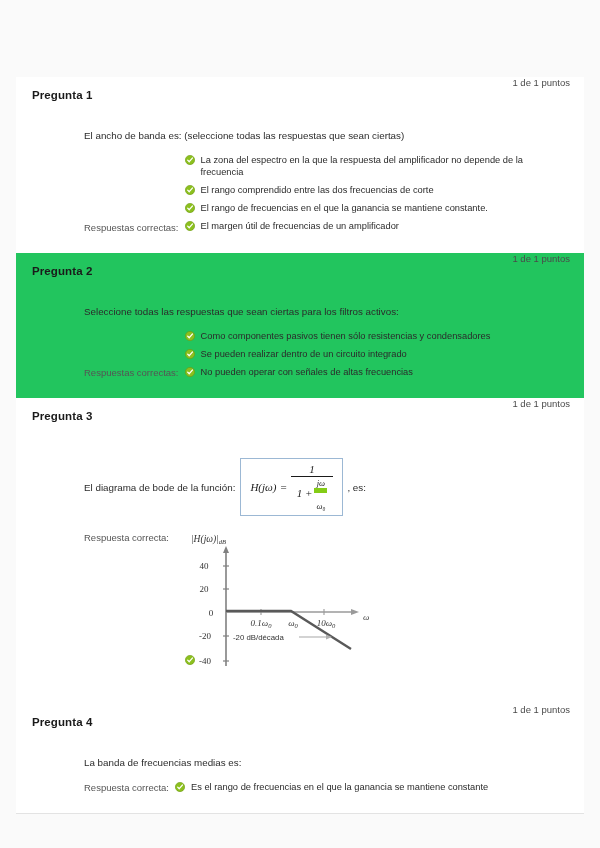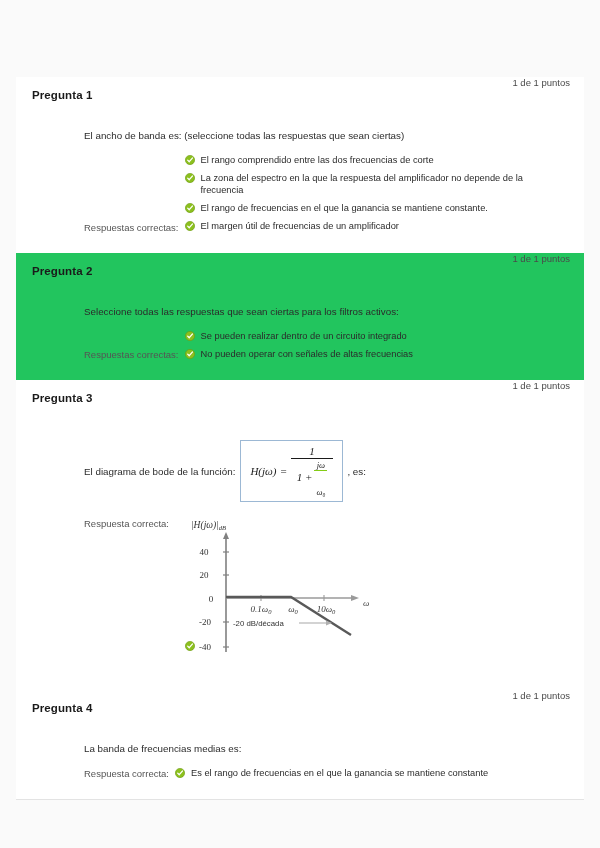--- a/index.html
+++ b/index.html
@@ -154,21 +154,21 @@
   .frac .den { padding: 1px 6px 0 6px; border-top: 1px solid #1a1a1a; }
   .frac-small {
     display: inline-flex;
     flex-direction: column;
     align-items: center;
     font-size: 8.5px;
     vertical-align: middle;
     margin-left: 2px;
   }
   .frac-small .num2 { padding: 0 2px 0 2px; }
-  .frac-small .den2 { padding: 16px 2px 0 2px; border-top: 1px solid #84cc16; }
+  .frac-small .den2 { padding: 8px 2px 0 2px; border-top: 5px solid #84cc16; }
   .es-tail { font-size: 9.8px; color: #2b2b2b; }
 
   .q3-answer-row {
     margin-left: 52px;
     display: flex;
     align-items: flex-start;
     padding-top: 8px;
   }
   .q3-ans-label {
     font-size: 9.5px;
@@ -201,29 +201,29 @@
         <div class="q-prompt">El ancho de banda es: (seleccione todas las respuestas que sean ciertas)</div>
         <div class="ans-block">
           <div class="ans-label">Respuestas correctas:</div>
           <div class="ans-list">
             <div class="ans-item">
               <svg class="check-icon" viewBox="0 0 16 16">
                   <circle cx="8" cy="8" r="7.4" fill="#8cc01e"></circle>
                   <circle cx="8" cy="8" r="7.4" fill="none" stroke="#6f9c14" stroke-width="1"></circle>
                   <path d="M4.3 8.2 L6.8 10.7 L11.8 4.9" fill="none" stroke="#ffffff" stroke-width="2.1" stroke-linecap="round" stroke-linejoin="round"></path>
                 </svg>
+              <span class="ans-text">La zona del espectro en la que la respuesta del amplificador no depende de la frecuencia</span>
+            </div>
+            <div class="ans-item">
+              <svg class="check-icon" viewBox="0 0 16 16">
+                  <circle cx="8" cy="8" r="7.4" fill="#8cc01e"></circle>
+                  <circle cx="8" cy="8" r="7.4" fill="none" stroke="#6f9c14" stroke-width="1"></circle>
+                  <path d="M4.3 8.2 L6.8 10.7 L11.8 4.9" fill="none" stroke="#ffffff" stroke-width="2.1" stroke-linecap="round" stroke-linejoin="round"></path>
+                </svg>
               <span class="ans-text">El rango comprendido entre las dos frecuencias de corte</span>
-            </div>
-            <div class="ans-item">
-              <svg class="check-icon" viewBox="0 0 16 16">
-                  <circle cx="8" cy="8" r="7.4" fill="#8cc01e"></circle>
-                  <circle cx="8" cy="8" r="7.4" fill="none" stroke="#6f9c14" stroke-width="1"></circle>
-                  <path d="M4.3 8.2 L6.8 10.7 L11.8 4.9" fill="none" stroke="#ffffff" stroke-width="2.1" stroke-linecap="round" stroke-linejoin="round"></path>
-                </svg>
-              <span class="ans-text">La zona del espectro en la que la respuesta del amplificador no depende de la frecuencia</span>
             </div>
             <div class="ans-item">
               <svg class="check-icon" viewBox="0 0 16 16">
                   <circle cx="8" cy="8" r="7.4" fill="#8cc01e"></circle>
                   <circle cx="8" cy="8" r="7.4" fill="none" stroke="#6f9c14" stroke-width="1"></circle>
                   <path d="M4.3 8.2 L6.8 10.7 L11.8 4.9" fill="none" stroke="#ffffff" stroke-width="2.1" stroke-linecap="round" stroke-linejoin="round"></path>
                 </svg>
               <span class="ans-text">El rango de frecuencias en el que la ganancia se mantiene constante.</span>
             </div>
             <div class="ans-item">
@@ -242,20 +242,28 @@
     <div class="question shaded">
       <div class="q-header">
         <div class="q-title">Pregunta 2</div>
         <div class="q-points">1 de 1 puntos</div>
       </div>
       <div class="q-body">
         <div class="q-prompt">Seleccione todas las respuestas que sean ciertas para los filtros activos:</div>
         <div class="ans-block">
           <div class="ans-label">Respuestas correctas:</div>
           <div class="ans-list">
+            <div class="ans-item">
+              <svg class="check-icon" viewBox="0 0 16 16">
+                  <circle cx="8" cy="8" r="7.4" fill="#8cc01e"></circle>
+                  <circle cx="8" cy="8" r="7.4" fill="none" stroke="#6f9c14" stroke-width="1"></circle>
+                  <path d="M4.3 8.2 L6.8 10.7 L11.8 4.9" fill="none" stroke="#ffffff" stroke-width="2.1" stroke-linecap="round" stroke-linejoin="round"></path>
+                </svg>
+              <span class="ans-text">Como componentes pasivos tienen sólo resistencias y condensadores</span>
+            </div>
             <div class="ans-item">
               <svg class="check-icon" viewBox="0 0 16 16">
                   <circle cx="8" cy="8" r="7.4" fill="#8cc01e"></circle>
                   <circle cx="8" cy="8" r="7.4" fill="none" stroke="#6f9c14" stroke-width="1"></circle>
                   <path d="M4.3 8.2 L6.8 10.7 L11.8 4.9" fill="none" stroke="#ffffff" stroke-width="2.1" stroke-linecap="round" stroke-linejoin="round"></path>
                 </svg>
               <span class="ans-text">Se pueden realizar dentro de un circuito integrado</span>
             </div>
             <div class="ans-item">
               <svg class="check-icon" viewBox="0 0 16 16">

